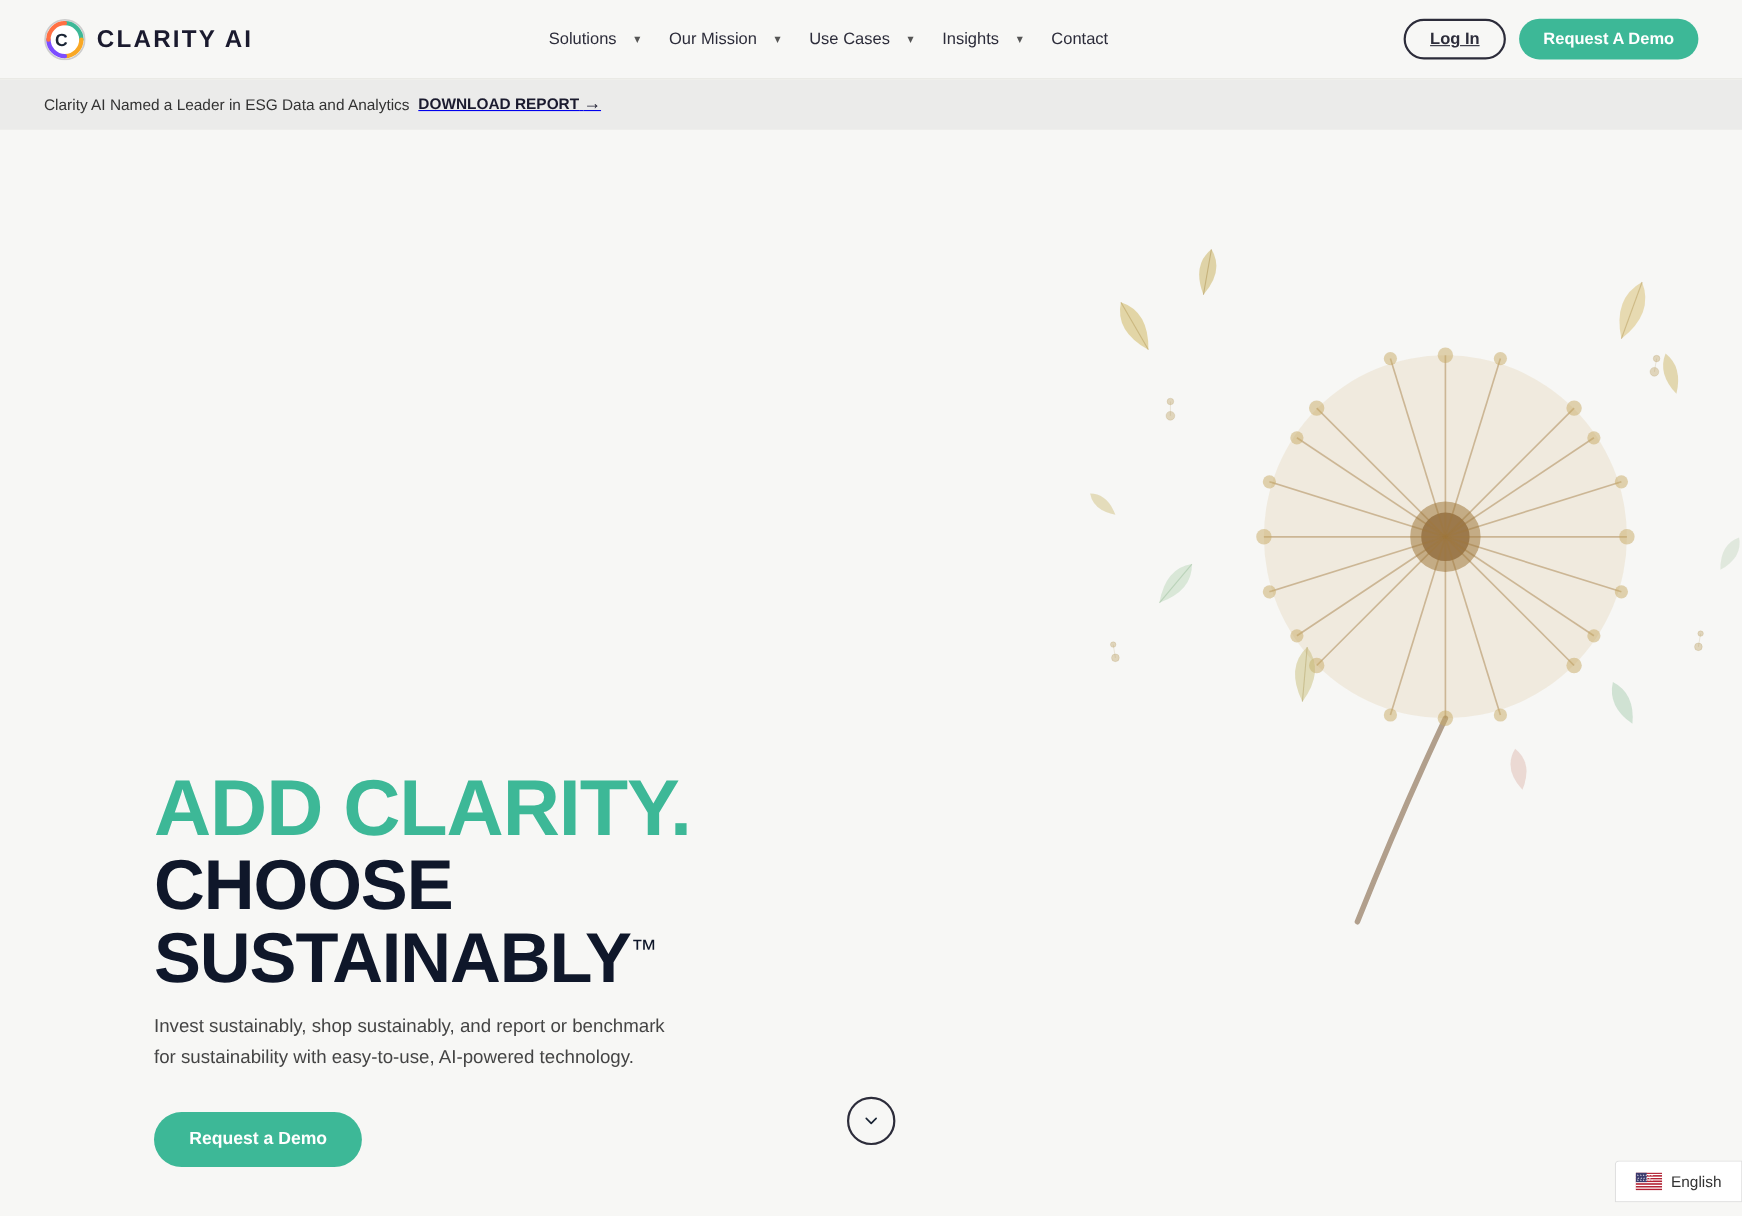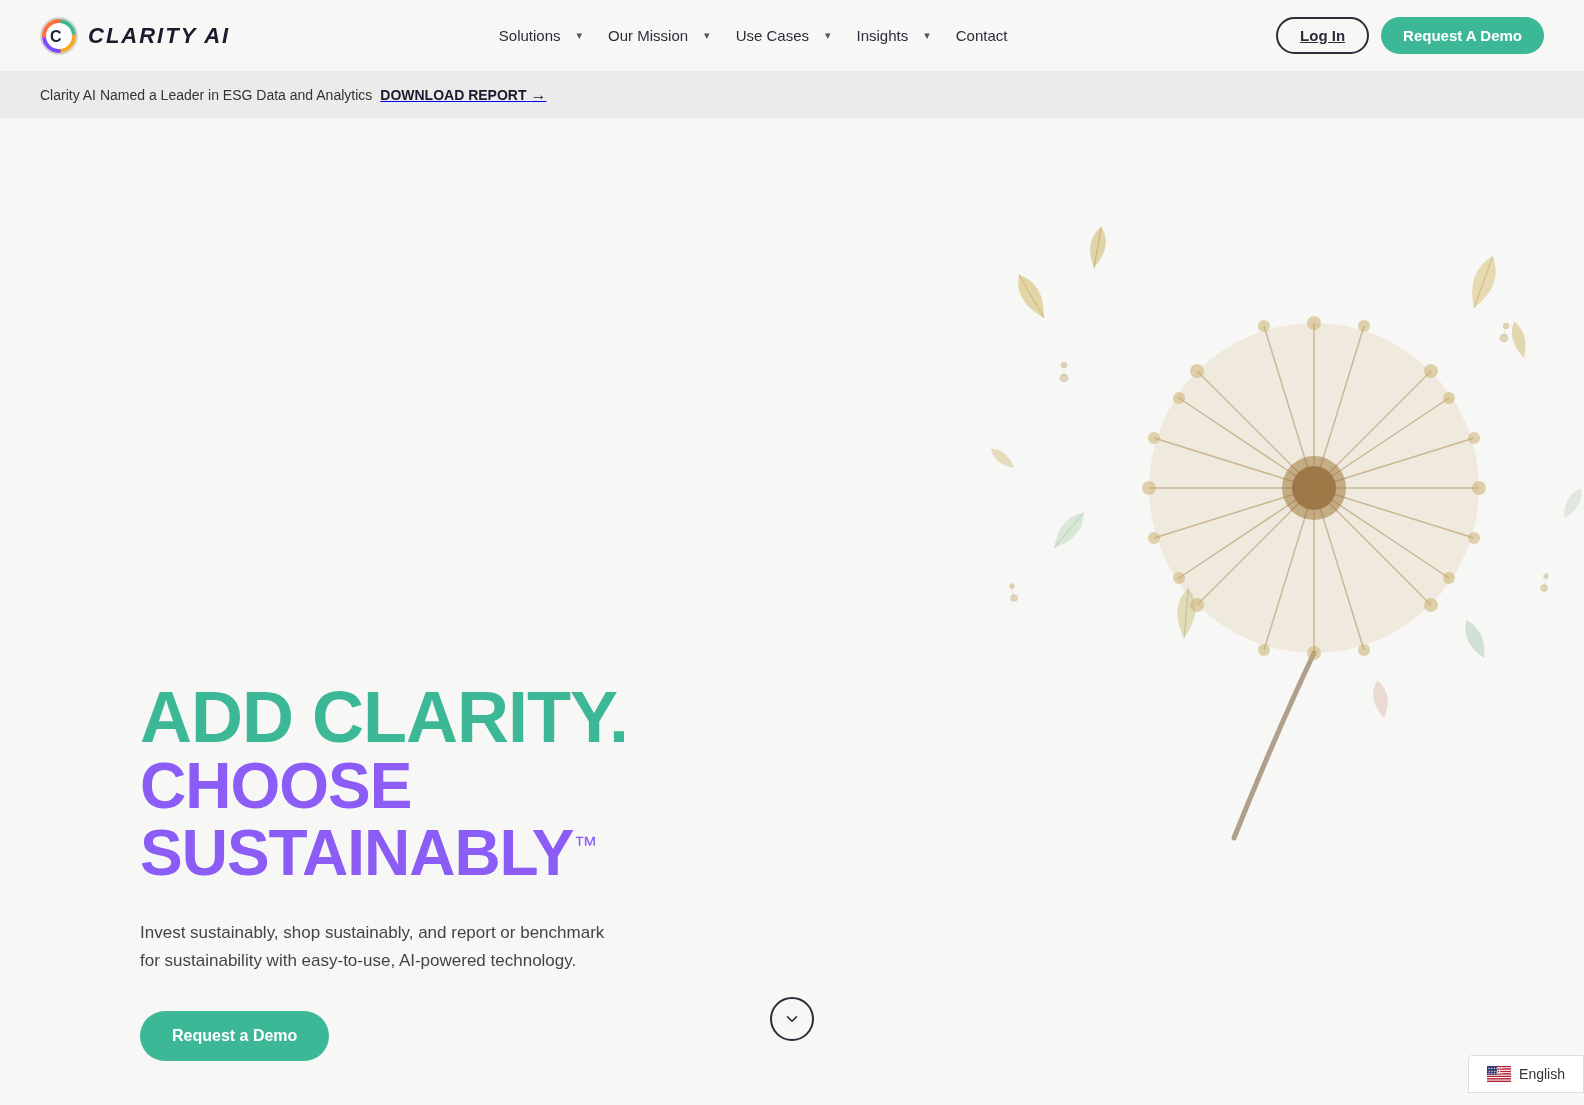--- a/index.html
+++ b/index.html
@@ -25,21 +25,20 @@
     }
     .logo-icon {
       width: 38px;
       height: 38px;
     }
     .logo-text {
       font-size: 22px;
       font-weight: 700;
       letter-spacing: 2px;
       color: #1a1a2e;
-      font-style: italic;
     }
     .nav-links {
       display: flex;
       align-items: center;
       gap: 6px;
       list-style: none;
     }
     .nav-links li a {
       display: flex;
       align-items: center;
@@ -119,24 +118,24 @@
     .hero-title-green {
       font-size: 72px;
       font-weight: 900;
       color: #3db897;
       letter-spacing: -1px;
       line-height: 1.0;
     }
     .hero-title-dark {
       font-size: 64px;
       font-weight: 900;
-      color: #8b5cf6;
+      color: #0f172a;
       letter-spacing: -1px;
       line-height: 1.05;
-      margin-bottom: 32px;
+      margin-bottom: 14px;
     }
     .hero-title-tm {
       font-size: 24px;
       font-weight: 400;
       vertical-align: super;
     }
     .hero-desc {
       font-size: 17px;
       color: #444;
       line-height: 1.65;

